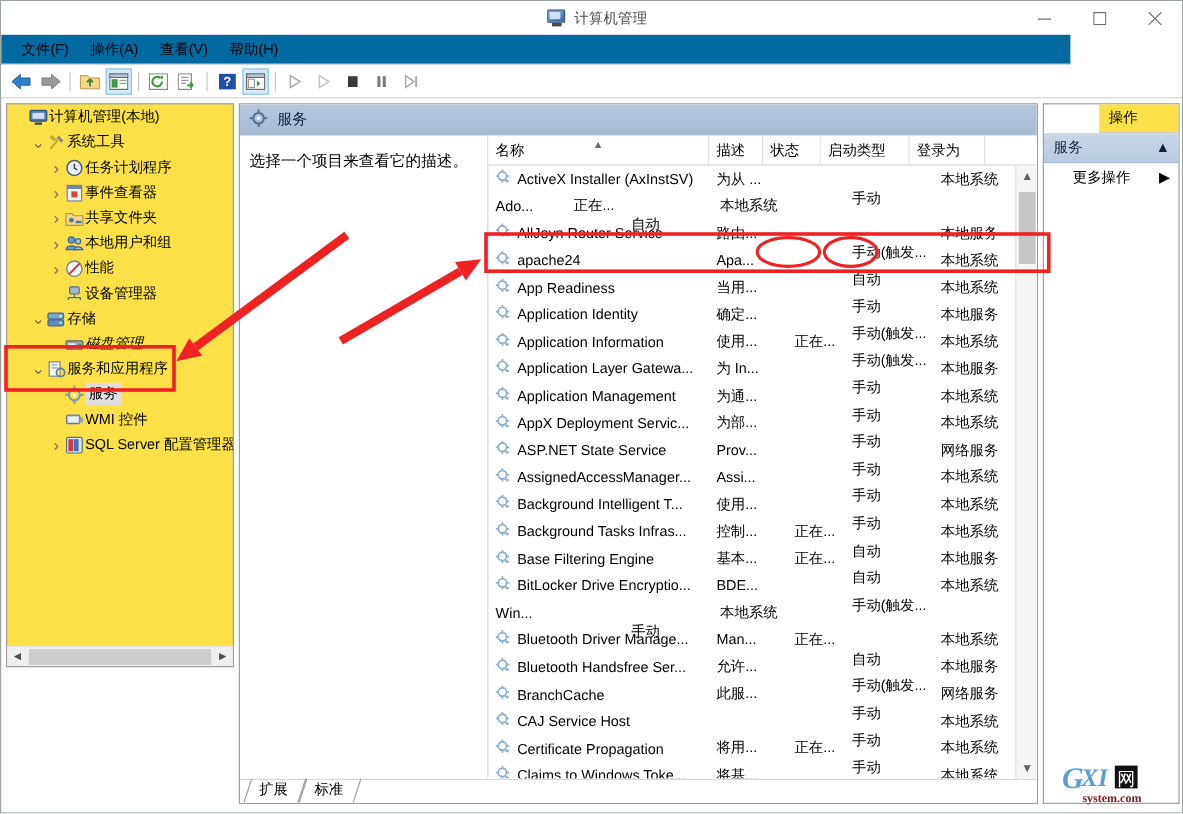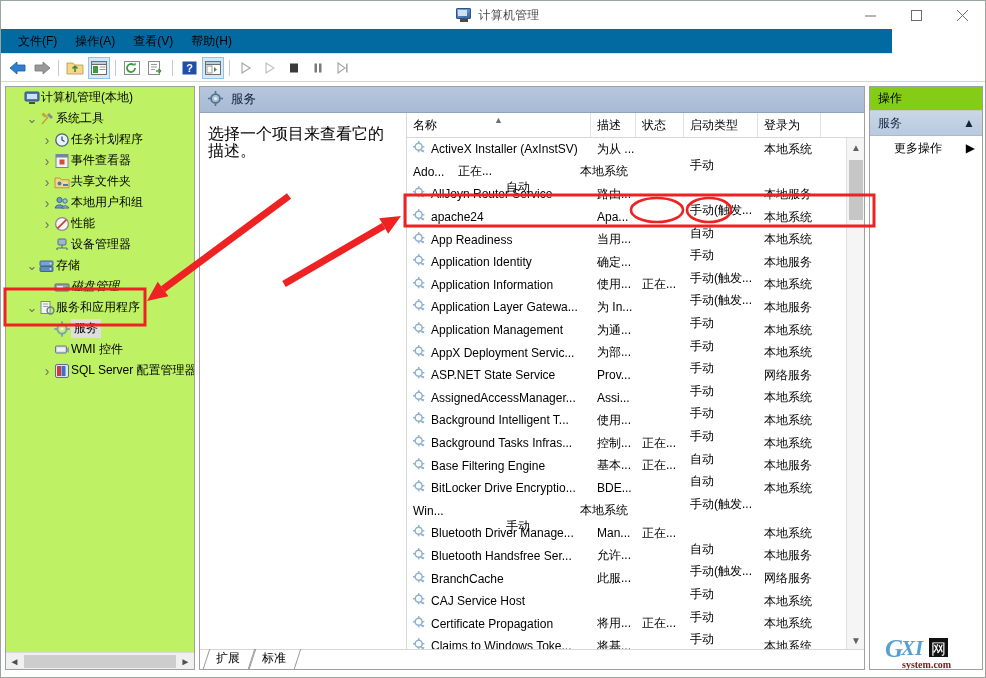--- a/index.html
+++ b/index.html
@@ -75,22 +75,22 @@
     display: flex; align-items: center; padding-left: 5px;
     border-bottom: 1px solid #d4d4d4;
   }
   .tb { width: 22px; height: 22px; margin: 0 1px; position: relative;
         display: flex; align-items: center; justify-content: center; }
   .tb.sel { background: #d6e9f7; border: 1px solid #8fc4e8; }
   .tb-sep { width: 1px; height: 16px; background: #c8c8c8; margin: 0 4px; }
 
   
   #tree-pane {
-    position: absolute; left: 4px; top: 85px; width: 190px; height: 584px;
-    background: #bef264; border: 1px solid #a0a0a0;
+    position: absolute; left: 4px; top: 85px; width: 190px; height: 470px;
+    background: #fde047; border: 1px solid #a0a0a0;
     overflow: hidden;
   }
   #tree-inner { position: absolute; left: 0; top: 0; right: 0; bottom: 18px; overflow: hidden; }
   .tnode {
     display: flex; align-items: center; height: 21px;
     padding-left: 4px; white-space: nowrap;
   }
   .tnode .twist {
     width: 14px; text-align: center; color: #6b6b6b; font-size: 10px; flex: none;
   }
@@ -115,21 +115,21 @@
     background: linear-gradient(180deg,#b6c7dd,#a8bbd4);
     display: flex; align-items: center; padding-left: 8px;
     border-bottom: 1px solid #8fa3bd;
   }
   #mid-header .gear { margin-right: 8px; }
   #mid-header .htxt { font-size: 12.5px; color: #10243d; }
 
   #desc-pane {
     position: absolute; left: 0; top: 26px; width: 206px; bottom: 20px;
     padding: 12px 8px 0 8px; background: #fff;
-    font-size: 16px; color: #000; line-height: 17px;
+    font-size: 13px; color: #000; line-height: 17px;
   }
 
   #list-area {
     position: absolute; left: 206px; top: 26px; right: 0; bottom: 20px;
     background: #fff; border-left: 1px solid #d9d9d9;
     overflow: hidden;
   }
   #col-header {
     display: flex; height: 25px; background: #fff;
     border-bottom: 1px solid #d8d8d8;
@@ -149,21 +149,21 @@
   .c-status { width: 48px; }
   .c-startup { width: 74px; }
   .c-logon { width: 63px; }
   .c-pad { flex: 1; border-right: none; }
 
   #rows { position: absolute; left: 0; top: 25px; right: 18px; bottom: 0; overflow: hidden; }
   .row { display: flex; height: 22.6px; align-items: center; white-space: nowrap; }
   .cell { overflow: hidden; font-size: 12px; color: #000; padding-left: 6px; display: flex; align-items: center; }
   .cell.n { width: 184px; }
   .cell.d { width: 45px; }
-  .cell.s { width: 48px; }
+  .cell.s { width: 48px; margin-left: 20px; }
   .cell.t { width: 74px; margin-top: 32px; }
   .cell.l { width: 63px; }
   .svc-ico { flex: none; margin-right: 5px; }
 
   #vscroll {
     position: absolute; right: 0; top: 25px; bottom: 0; width: 18px;
     background: #f5f5f5; border-left: 1px solid #e0e0e0;
   }
   .vs-btn { width: 18px; height: 18px; display:flex; align-items:center; justify-content:center;
             color:#606060; font-size:10px; }
@@ -188,21 +188,22 @@
   }
   .tab.active { font-weight: normal; }
 
   #actions-pane {
     position: absolute; left: 868px; top: 85px; width: 114px; height: 584px;
     background: #fff; border: 1px solid #a0a0a0;
   }
   #act-title {
     height: 24px; display: flex; align-items: center; padding-left: 8px;
     font-size: 12px; color: #000; border-bottom: 1px solid #c9c9c9;
-    background: #84cc16;
+    background: #fde047;
+    margin-left: 46px;
   }
   #act-section {
     height: 25px; display: flex; align-items: center; justify-content: space-between;
     padding: 0 7px 0 8px; font-size: 12px; color: #10243d;
     background: linear-gradient(180deg,#c9d6e6,#b9cadf);
     border-bottom: 1px solid #a9bace;
   }
   .act-item {
     height: 24px; display: flex; align-items: center; justify-content: space-between;
     padding: 0 7px 0 24px; font-size: 12px; color: #000;

